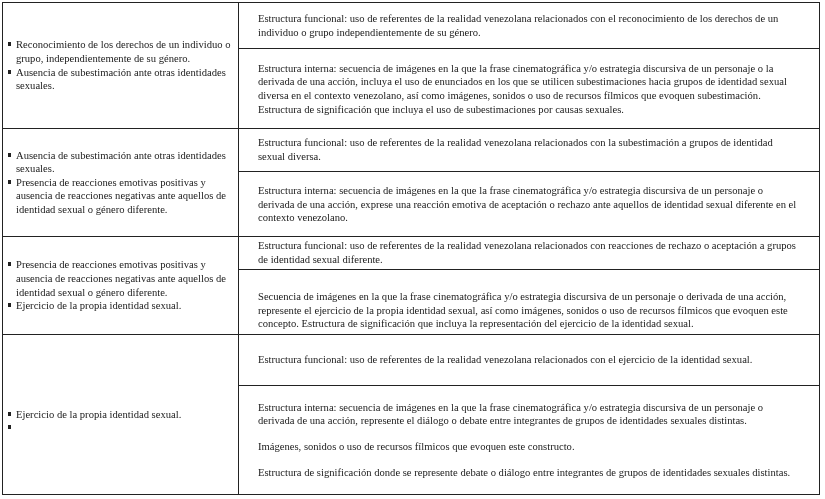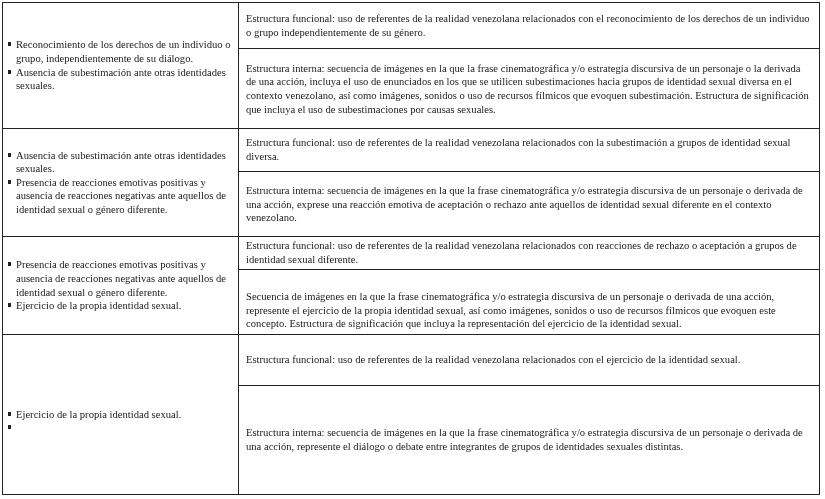--- a/index.html
+++ b/index.html
@@ -73,31 +73,31 @@
       padding-left: 8px;
     }
     li .bullet {
       position: absolute;
       left: 0;
       top: 4px;
       width: 3px;
       height: 4px;
       background: #222;
     }
-    .para-block p { margin: 0; }
+    .para-block p { margin: 12px; }
   </style>
 </head>
 <body>
 
 <div class="table">
 
   <div class="row" style="top:0;height:126px;">
     <div class="left">
       <ul>
-        <li><span class="bullet"></span><span>Reconocimiento de los derechos de un individuo o grupo, independientemente de su diálogo.</span></li>
+        <li><span class="bullet"></span><span>Reconocimiento de los derechos de un individuo o grupo, independientemente de su género.</span></li>
         <li><span class="bullet"></span><span>Ausencia de subestimación ante otras identidades sexuales.</span></li>
       </ul>
     </div>
     <div class="right">
       <div class="cell divided" style="top:0;height:46px;">
         <div class="para-block">
             <p>Estructura funcional: uso de referentes de la realidad venezolana relacionados con el reconocimiento de los derechos de un individuo o grupo independientemente de su género.</p>
           </div>
       </div>
       <div class="cell" style="top:46px;height:80px;">
@@ -159,18 +159,20 @@
     </div>
     <div class="right">
       <div class="cell divided" style="top:0;height:51px;">
         <div class="para-block">
             <p>Estructura funcional: uso de referentes de la realidad venezolana relacionados con el ejercicio de la identidad sexual.</p>
           </div>
       </div>
       <div class="cell" style="top:51px;height:108px;">
         <div class="para-block">
           <p>Estructura interna: secuencia de imágenes en la que la frase cinematográfica y/o estrategia discursiva de un personaje o derivada de una acción, represente el diálogo o debate entre integrantes de grupos de identidades sexuales distintas.</p>
+          <p>Imágenes, sonidos o uso de recursos fílmicos que evoquen este constructo.</p>
+          <p>Estructura de significación donde se represente debate o diálogo entre integrantes de grupos de identidades sexuales distintas.</p>
         </div>
       </div>
     </div>
   </div>
 
 </div>
 
 </body></html>

